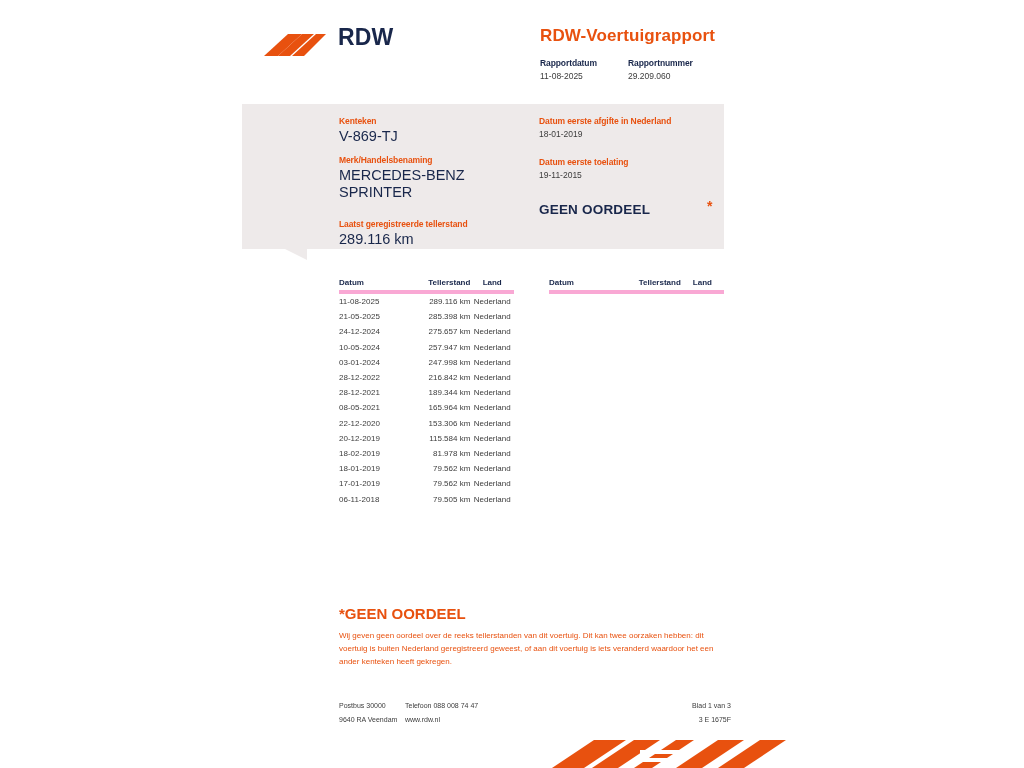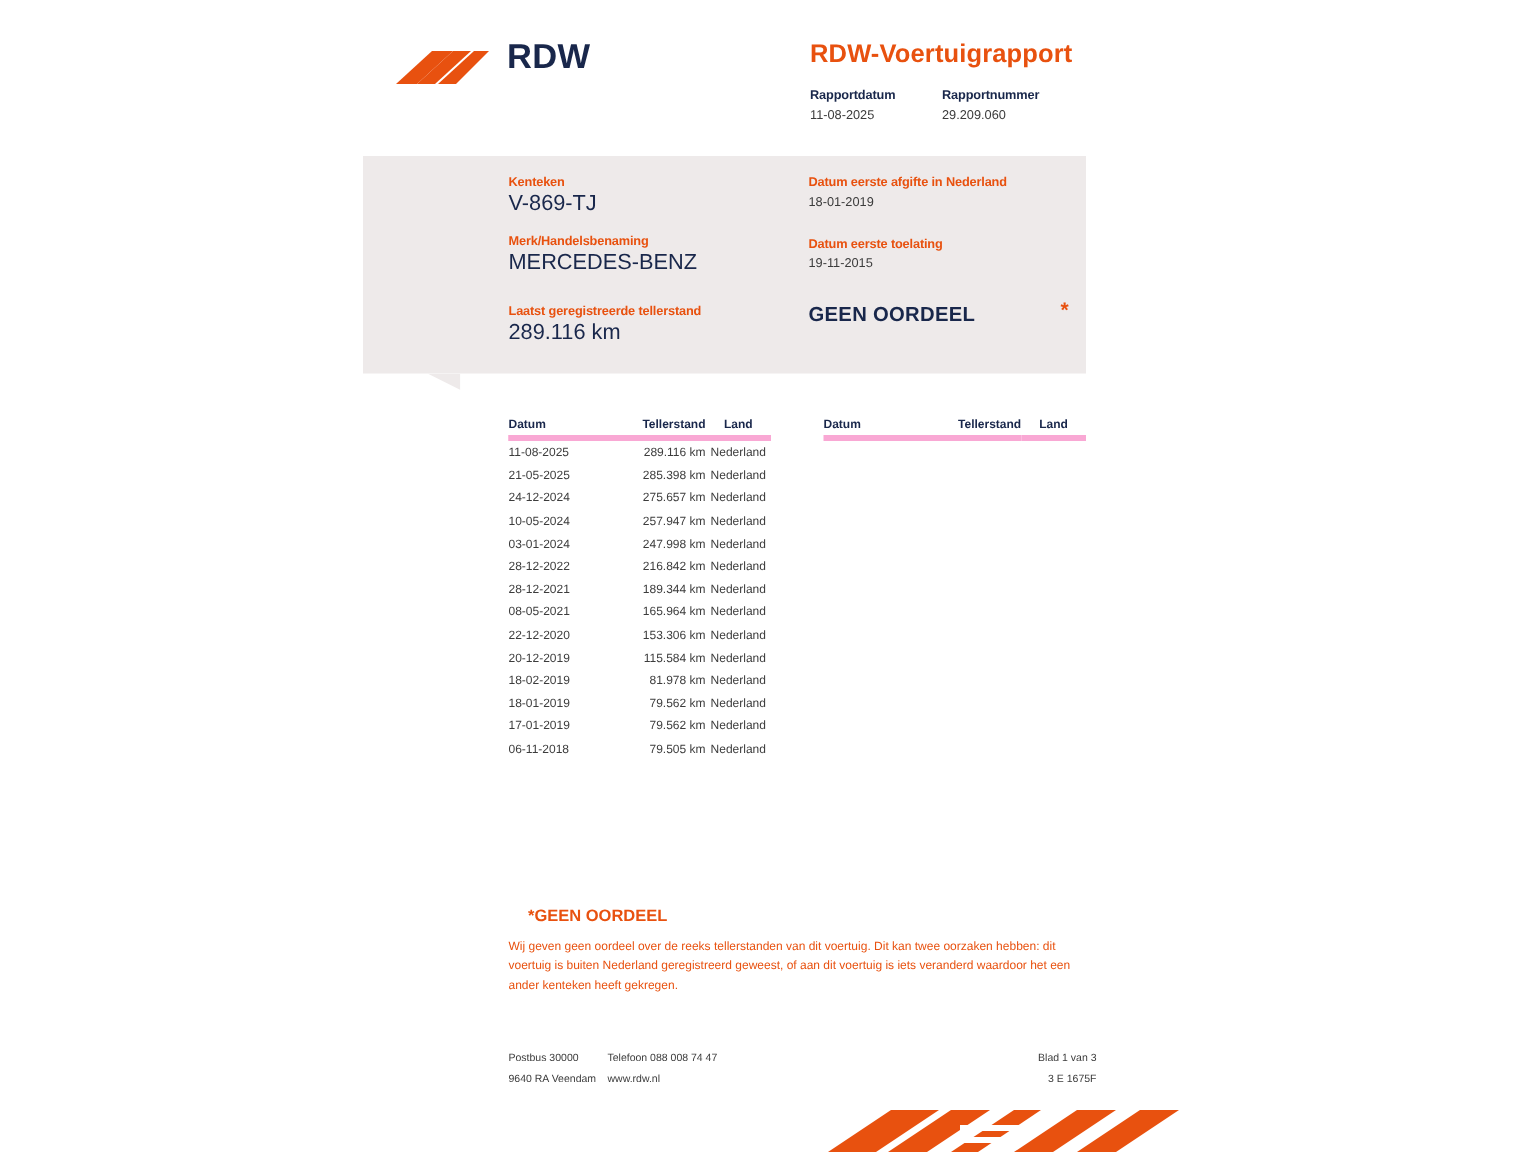--- a/index.html
+++ b/index.html
@@ -121,21 +121,21 @@
   .col-land  { width: 44px; }
   .empty-tbl th { border-bottom: 1px solid #19274b; }
 
   
   .footnote {
     position: absolute;
     left: 339px; top: 605px;
     width: 390px;
   }
   .footnote-title {
-    font-size: 11px; font-weight: bold; color: #e8510f; margin-left: 13px;
+    font-size: 15px; font-weight: bold; color: #e8510f;
   }
   .footnote-title .star { font-weight: bold; }
   .footnote-body {
     margin-top: 7px;
     font-size: 8px; color: #e8510f; line-height: 1.65;
   }
 
   
   .footer {
     position: absolute;
@@ -190,20 +190,21 @@
 
   <div class="panel">
 
     <div class="panel-col-left">
       <div class="field-label">Kenteken</div>
       <div class="field-value-lg">V-869-TJ</div>
 
       <div class="gap"></div>
       <div class="field-label">Merk/Handelsbenaming</div>
       <div class="field-value-lg">MERCEDES-BENZ</div>
+      <div class="field-value-lg" style="margin-top:0">SPRINTER</div>
 
       <div class="gap-lg"></div>
       <div class="field-label">Laatst geregistreerde tellerstand</div>
       <div class="field-value-lg">289.116 km</div>
     </div>
 
     <div class="panel-col-right">
       <div class="field-label">Datum eerste afgifte in Nederland</div>
       <div class="field-value-sm">18-01-2019</div>
 

